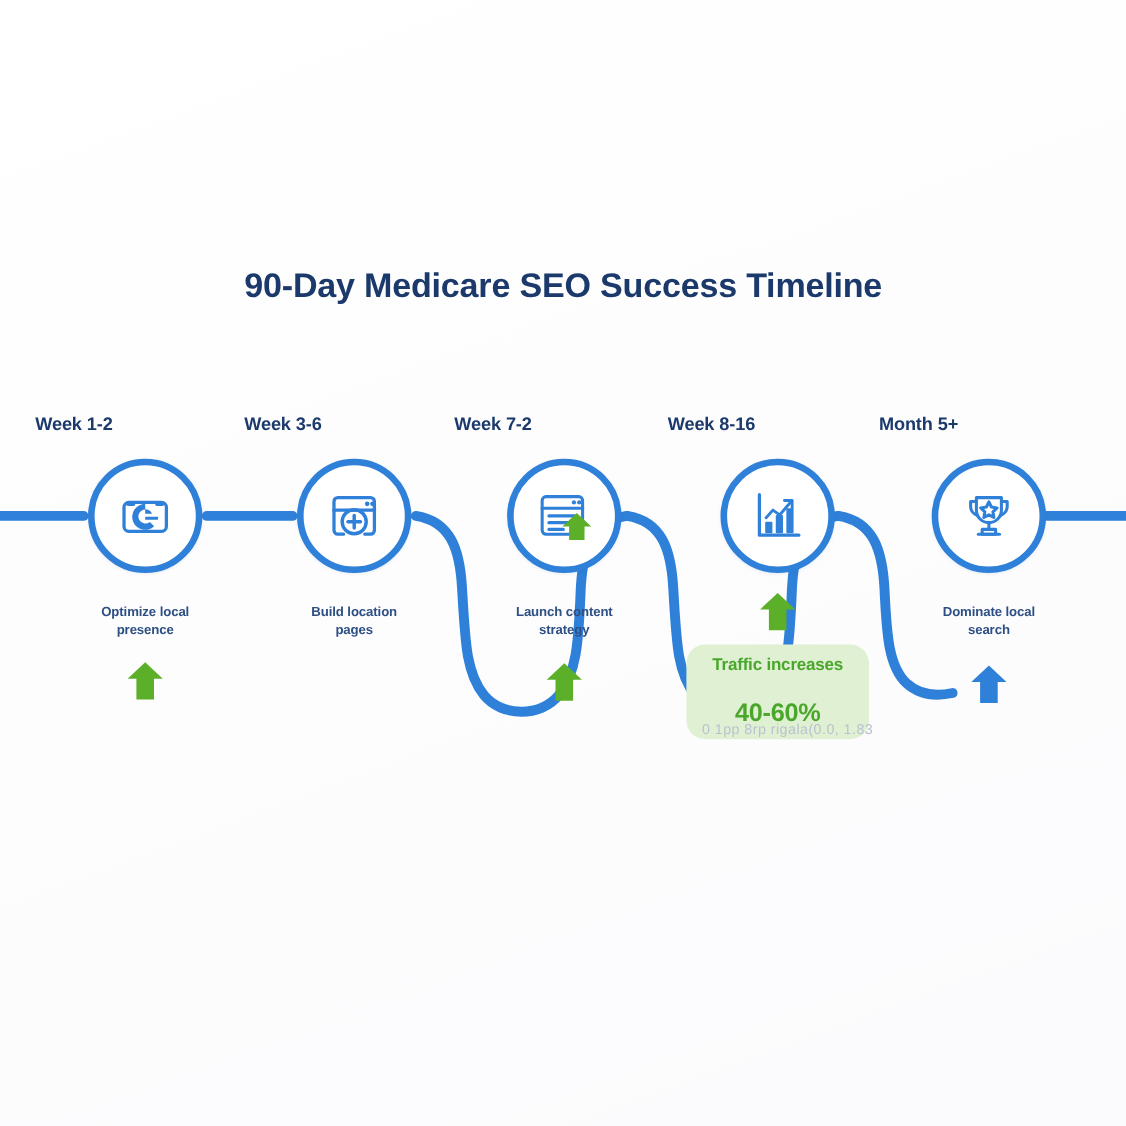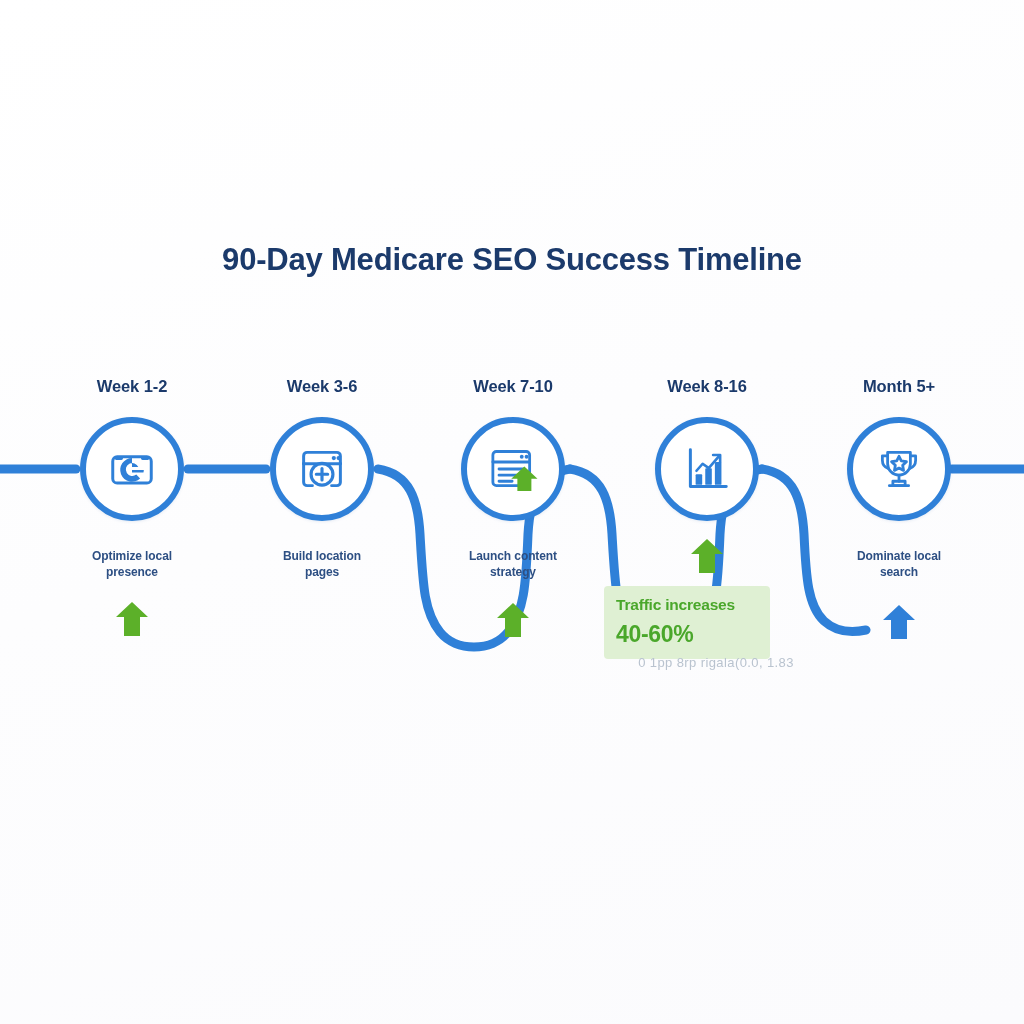--- a/index.html
+++ b/index.html
@@ -55,21 +55,21 @@
     width: 200px;
     margin-left: -100px;
     text-align: center;
   }
 
   .node-period {
     position: absolute;
     top: 377px;
     left: 0;
     width: 200px;
-    text-align: center;
+    text-align: left;
     font-size: 16.5px;
     font-weight: bold;
     color: #1b3a6b;
     letter-spacing: -0.1px;
   }
 
   .node-circle {
     position: absolute;
     top: 417px;
     left: 50%;
@@ -108,41 +108,42 @@
     position: absolute;
     left: 50%;
     margin-left: -17px;
     width: 34px;
     height: 38px;
   }
 
   
   #growth-badge {
     position: absolute;
-    left: 687px;
+    left: 707px;
     top: 586px;
     transform: translateX(-50%);
     width: 166px;
     padding: 10px 12px 12px;
-    border-radius: 4px;
+    border-radius: 17px;
     background: #dff0d3;
+    text-align: center;
     line-height: 1.15;
   }
 
   #growth-badge .badge-label {
     display: block;
     font-size: 15.5px;
     font-weight: bold;
     color: #4aa72b;
     letter-spacing: -0.2px;
   }
 
   #growth-badge .badge-value {
     display: block;
-    margin-top: 7px;
+    margin-top: 20px;
     font-size: 23px;
     font-weight: bold;
     color: #4aa72b;
     letter-spacing: -0.3px;
   }
 
   #artifact-text {
     position: absolute;
     left: 716px;
     top: 655px;
@@ -233,21 +234,21 @@
         </g>
       </svg>
     </div>
     <div class="node-caption">
       <span>Build location</span><br>
       <span>pages</span>
     </div>
   </div>
 
   <div class="node" style="left:513px; top:0;">
-    <div class="node-period">Week 7-10</div>
+    <div class="node-period">Week 7-2</div>
     <div class="node-circle">
       <svg class="node-icon" viewBox="0 0 64 64">
         <g fill="none" stroke="#2f80d8" stroke-width="3.2" stroke-linecap="round" stroke-linejoin="round">
           <rect x="9" y="12" width="42" height="39" rx="4"></rect>
           <path d="M9 24 h42"></path>
           <path d="M16 32 h28 M16 39 h28 M16 46 h15"></path>
         </g>
         <circle cx="42" cy="18" r="2.2" fill="#2f80d8"></circle>
         <circle cx="47.5" cy="18" r="2.2" fill="#2f80d8"></circle>
         <path fill="#5cb029" d="M45 29 L60 43 H53 V57 H37 V43 H30 Z"></path>

